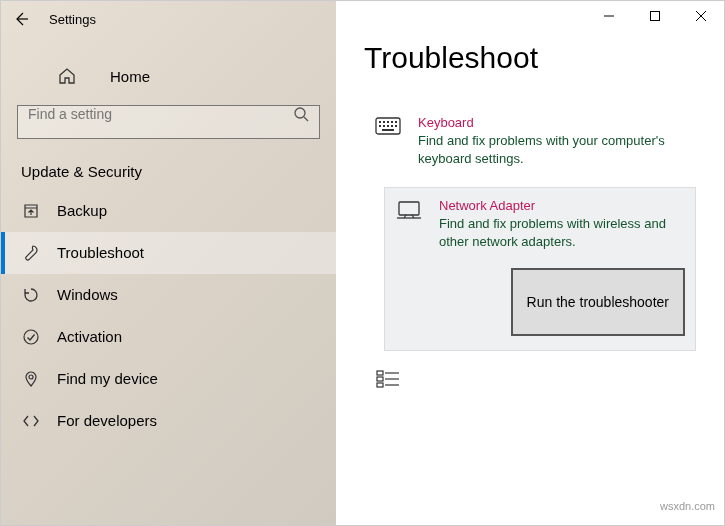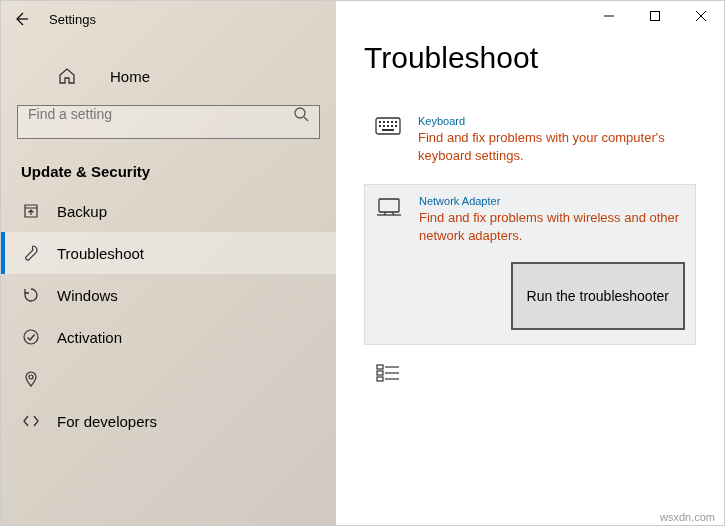--- a/index.html
+++ b/index.html
@@ -9,40 +9,40 @@
 .titlebar { display: flex; align-items: center; height: 36px; padding: 0 12px; gap: 20px; }
 .back-arrow { font-size: 16px; cursor: pointer; }
 .app-title { font-size: 13px; }
 .nav-home { display: flex; align-items: flex-end; gap: 33px; padding: 10px 20px; margin-top: 20px; cursor: pointer; margin-left: 36px; }
 .nav-home .icon, .nav-item .icon { width: 20px; display: flex; align-items: center; justify-content: center; font-size: 16px; }
 .nav-home span.label, .nav-item span.label { font-size: 15px; }
 .search-wrap { margin: 10px 16px 18px 16px; }
 .search-box { display: flex; align-items: flex-start; border: 1px solid #777; background: rgba(255,255,255,0.3); height: 34px; padding: 0 10px; }
 .search-box input { flex: 1; border: none; background: transparent; outline: none; font-size: 14px; color: #555; }
 .search-box input::placeholder { color: #777; }
-.section-header { font-weight: 700; font-size: 15px; padding: 6px 20px 10px 20px; }
+.section-header { font-weight: 400; font-size: 15px; padding: 6px 20px 10px 20px; }
 .nav-list { list-style: none; }
-.nav-item { display: flex; align-items: center; gap: 16px; padding: 12px 20px; cursor: pointer; position: relative; }
+.nav-item { display: flex; gap: 16px; padding: 12px 20px; cursor: pointer; position: relative; }
 .nav-item.selected { background: rgba(255,255,255,0.35); }
 .nav-item.selected::before { content: ""; position: absolute; left: 0; top: 0; bottom: 0; width: 4px; background: #0078d4; }
 .main { flex: 1; background: #fff; display: flex; flex-direction: column; overflow: hidden; }
 .window-controls { display: flex; justify-content: flex-end; height: 30px; }
 .wc { width: 46px; display: flex; align-items: center; justify-content: center; font-size: 12px; color: #333; cursor: pointer; font-family: Arial; }
 .content { padding: 10px 28px 0 28px; overflow-y: auto; flex: 1; }
 .page-title { font-size: 30px; font-weight: 400; margin-bottom: 30px; }
 .tshoot-list { display: flex; flex-direction: column; gap: 6px; }
 .tshoot-item { display: flex; gap: 16px; padding: 10px 10px 14px 10px; }
-.tshoot-item.selected { background: #eef0f2; border: 1px solid #ddd; }
+.tshoot-item.selected { background: #eef0f2; border: 1px solid #ddd; margin-left: 20px; }
 .tshoot-icon { width: 28px; display: flex; justify-content: center; padding-top: 2px; }
 .tshoot-text { flex: 1; }
-.tshoot-title { font-size: 11px; margin-bottom: 2px; color: #0369a1; }
-.tshoot-desc { font-size: 13px; color: #c2410c; line-height: 1.35; }
+.tshoot-title { font-size: 13px; margin-bottom: 2px; color: #be185d; }
+.tshoot-desc { font-size: 13px; color: #14532d; line-height: 1.35; }
 .run-btn-row { display: flex; justify-content: flex-end; margin-top: 18px; }
 .run-btn { border: 2px solid #555; background: #ddd; padding: 24px 14px; font-size: 14px; cursor: pointer; }
-.watermark { position: absolute; bottom: 3px; right: 10px; font-size: 11px; color: #999; }
+.watermark { position: absolute; bottom: 14px; right: 10px; font-size: 11px; color: #999; }
 svg { display: block; }
 </style>
 </head>
 <body>
 
 <div class="window">
 
   <div class="sidebar">
     <div class="titlebar">
       <span class="back-arrow">
@@ -113,20 +113,21 @@
         </span>
         <span class="label">Activation</span>
       </li>
       <li class="nav-item">
         <span class="icon">
           <svg width="18" height="18" viewBox="0 0 18 18">
               <path d="M9 2 C5 2 4 6 4 7 C4 10 9 16 9 16 C9 16 14 10 14 7 C14 6 13 2 9 2 Z" fill="none" stroke="#333" stroke-width="1.2"></path>
               <circle cx="9" cy="7" r="2" fill="none" stroke="#333" stroke-width="1.2"></circle>
             </svg>
         </span>
+        <span class="label">Find my device</span>
       </li>
       <li class="nav-item">
         <span class="icon">
           <svg width="18" height="18" viewBox="0 0 18 18">
               <path d="M6 4 L2 9 L6 14 M12 4 L16 9 L12 14" fill="none" stroke="#333" stroke-width="1.3"></path>
             </svg>
         </span>
         <span class="label">For developers</span>
       </li>
     </ul>

